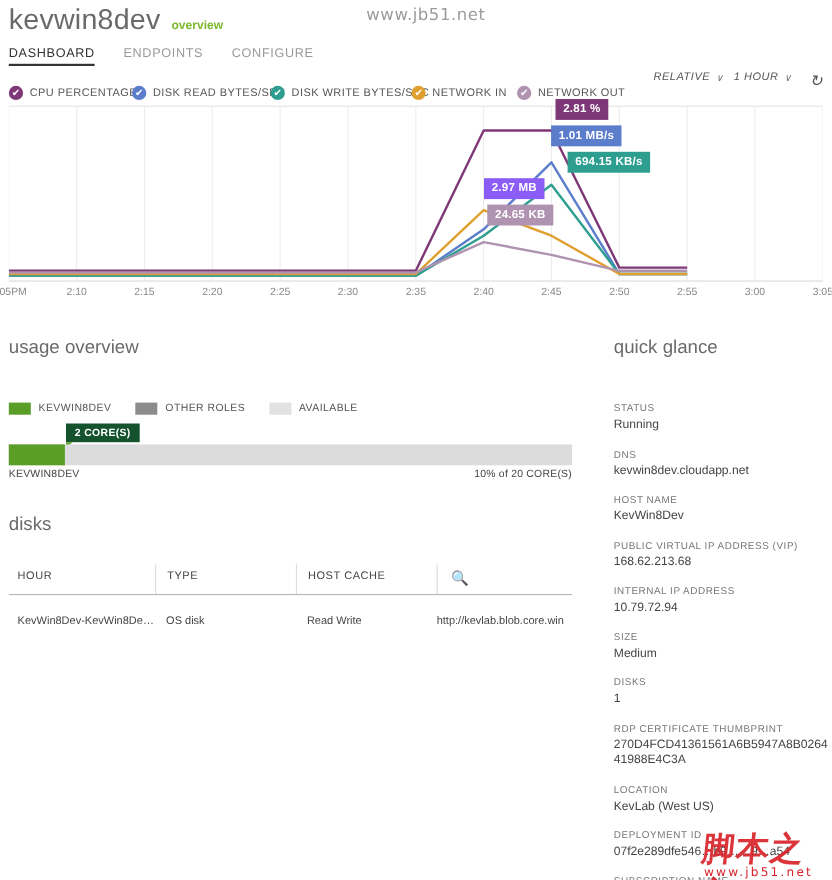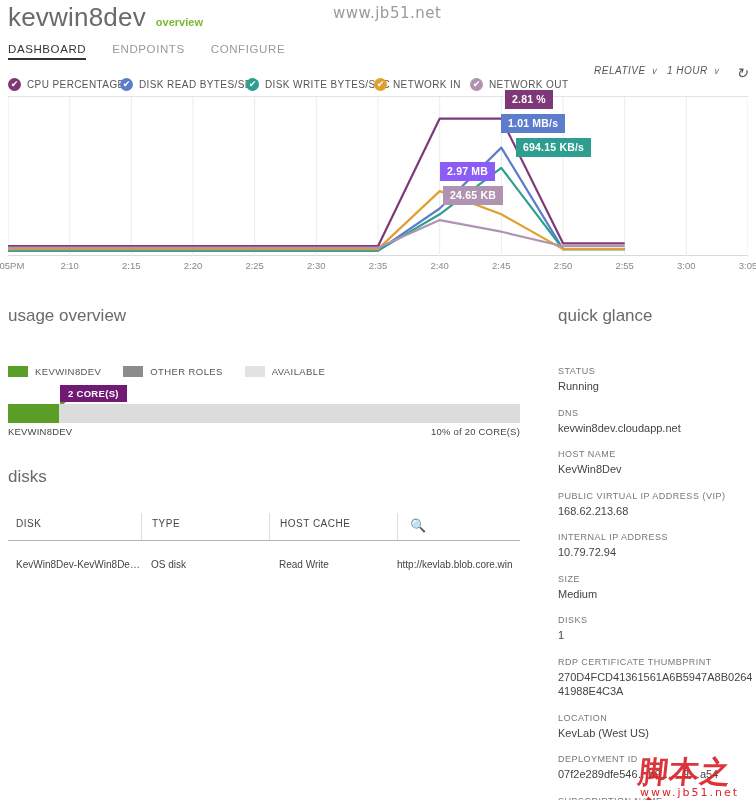--- a/index.html
+++ b/index.html
@@ -57,21 +57,21 @@
   .sec-h { font-size:17px; font-weight:300; color:#6a6a6a; }
 
   
   #usage { position:absolute; left:8px; top:306px; width:512px; }
   .ulegend { display:flex; align-items:center; gap:8px; margin-top:40px; }
   .ulg { display:flex; align-items:center; gap:7px; margin-right:14px; }
   .ulg .sw { width:20px; height:11px; }
   .ulg .lb { font-size:9.5px; letter-spacing:0.4px; color:#555; }
 
   .barwrap { position:relative; margin-top:27px; }
-  .coretip { position:absolute; top:-19px; left:52px; background:#701a75; color:#fff;
+  .coretip { position:absolute; top:-19px; left:52px; background:#14532d; color:#fff;
              font-size:9.5px; font-weight:bold; padding:3px 8px; letter-spacing:0.3px; }
   .coretip:after { content:""; position:absolute; left:0; bottom:-5px; width:0;height:0;
              border-left:6px solid #5A9E28; border-bottom:5px solid transparent; }
   .bar { position:relative; height:19px; background:#dcdcdc; width:512px; }
   .bar .fill { position:absolute; left:0; top:0; height:19px; background:#5A9E28; width:10%; }
   .barlabels { display:flex; justify-content:space-between; margin-top:3px; }
   .barlabels span { font-size:9.5px; color:#444; letter-spacing:0.2px; }
 
   
   #disks { position:absolute; left:8px; top:467px; width:512px; }
@@ -226,21 +226,21 @@
         <span>KEVWIN8DEV</span>
         <span>10% of 20 CORE(S)</span>
       </div>
     </div>
   </div>
 
   <div id="disks">
     <div class="sec-h">disks</div>
     <div class="dtable">
       <div class="dhead">
-        <div class="c1">DISK</div>
+        <div class="c1">HOUR</div>
         <div class="c2">TYPE</div>
         <div class="c3">HOST CACHE</div>
         <div class="c5"><span class="srch">🔍</span></div>
       </div>
       <div id="disksrows">
           <div class="drow">
             <div class="c1">KevWin8Dev-KevWin8Dev-...</div>
             <div class="c2">OS disk</div>
             <div class="c3">Read Write</div>
             <div class="c4">http://kevlab.blob.core.win</div>

